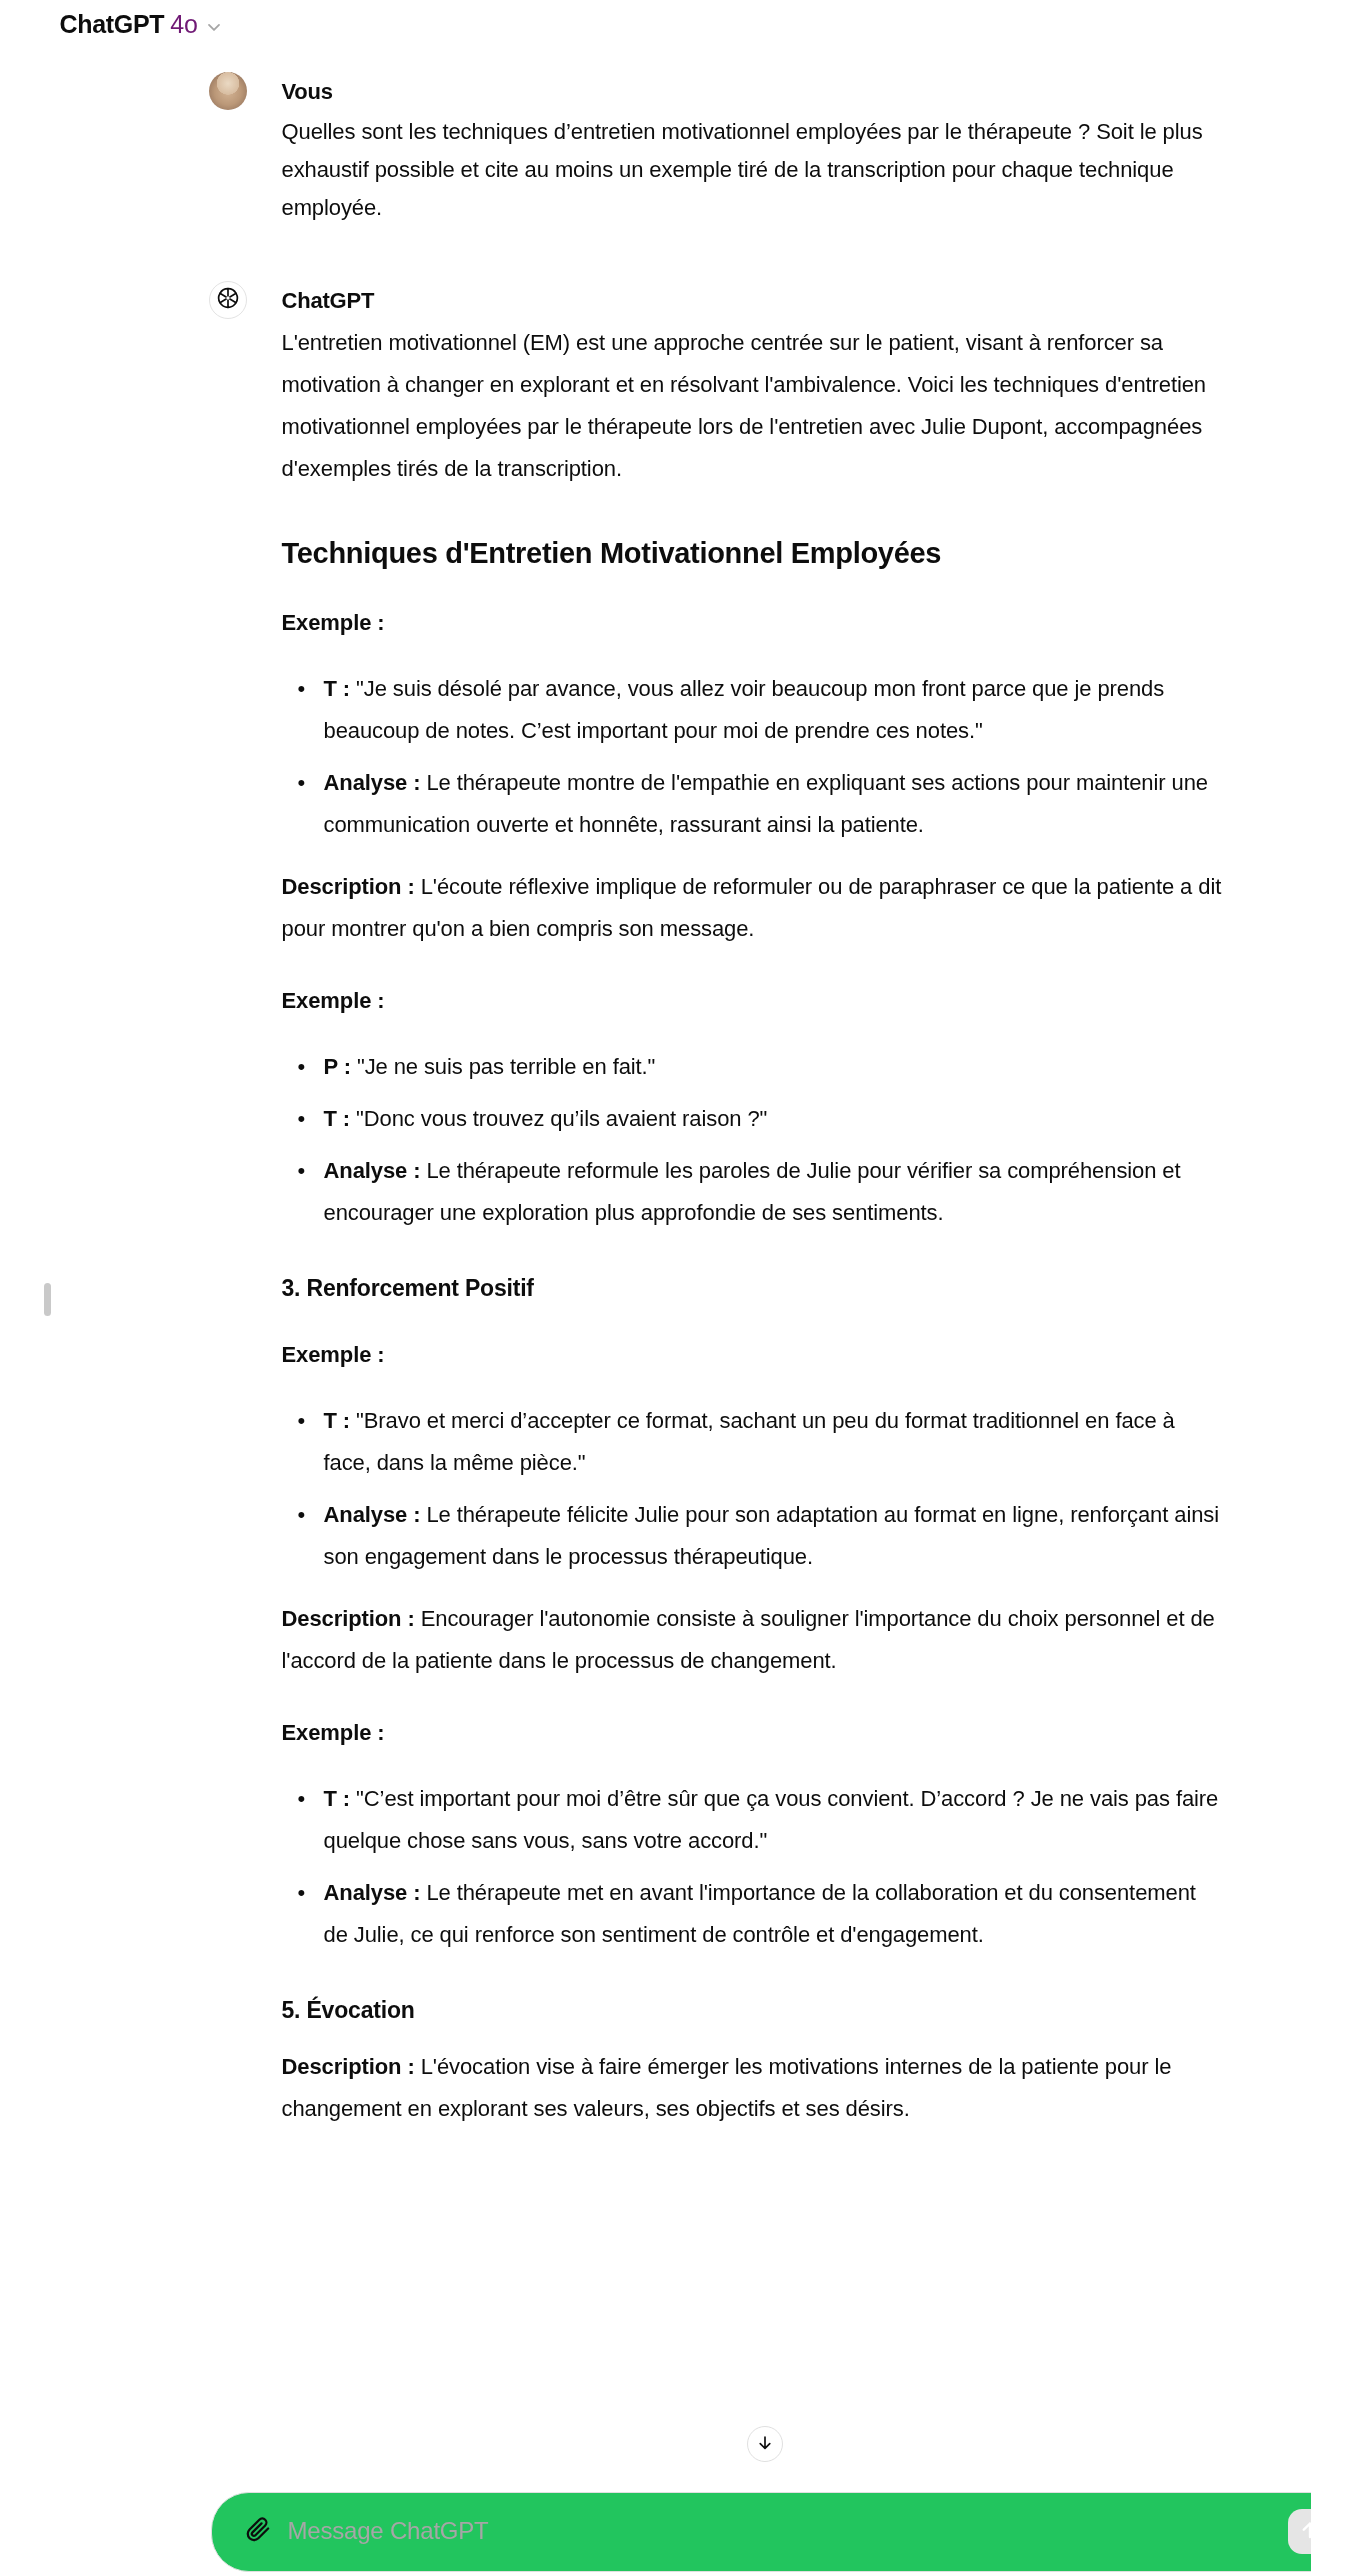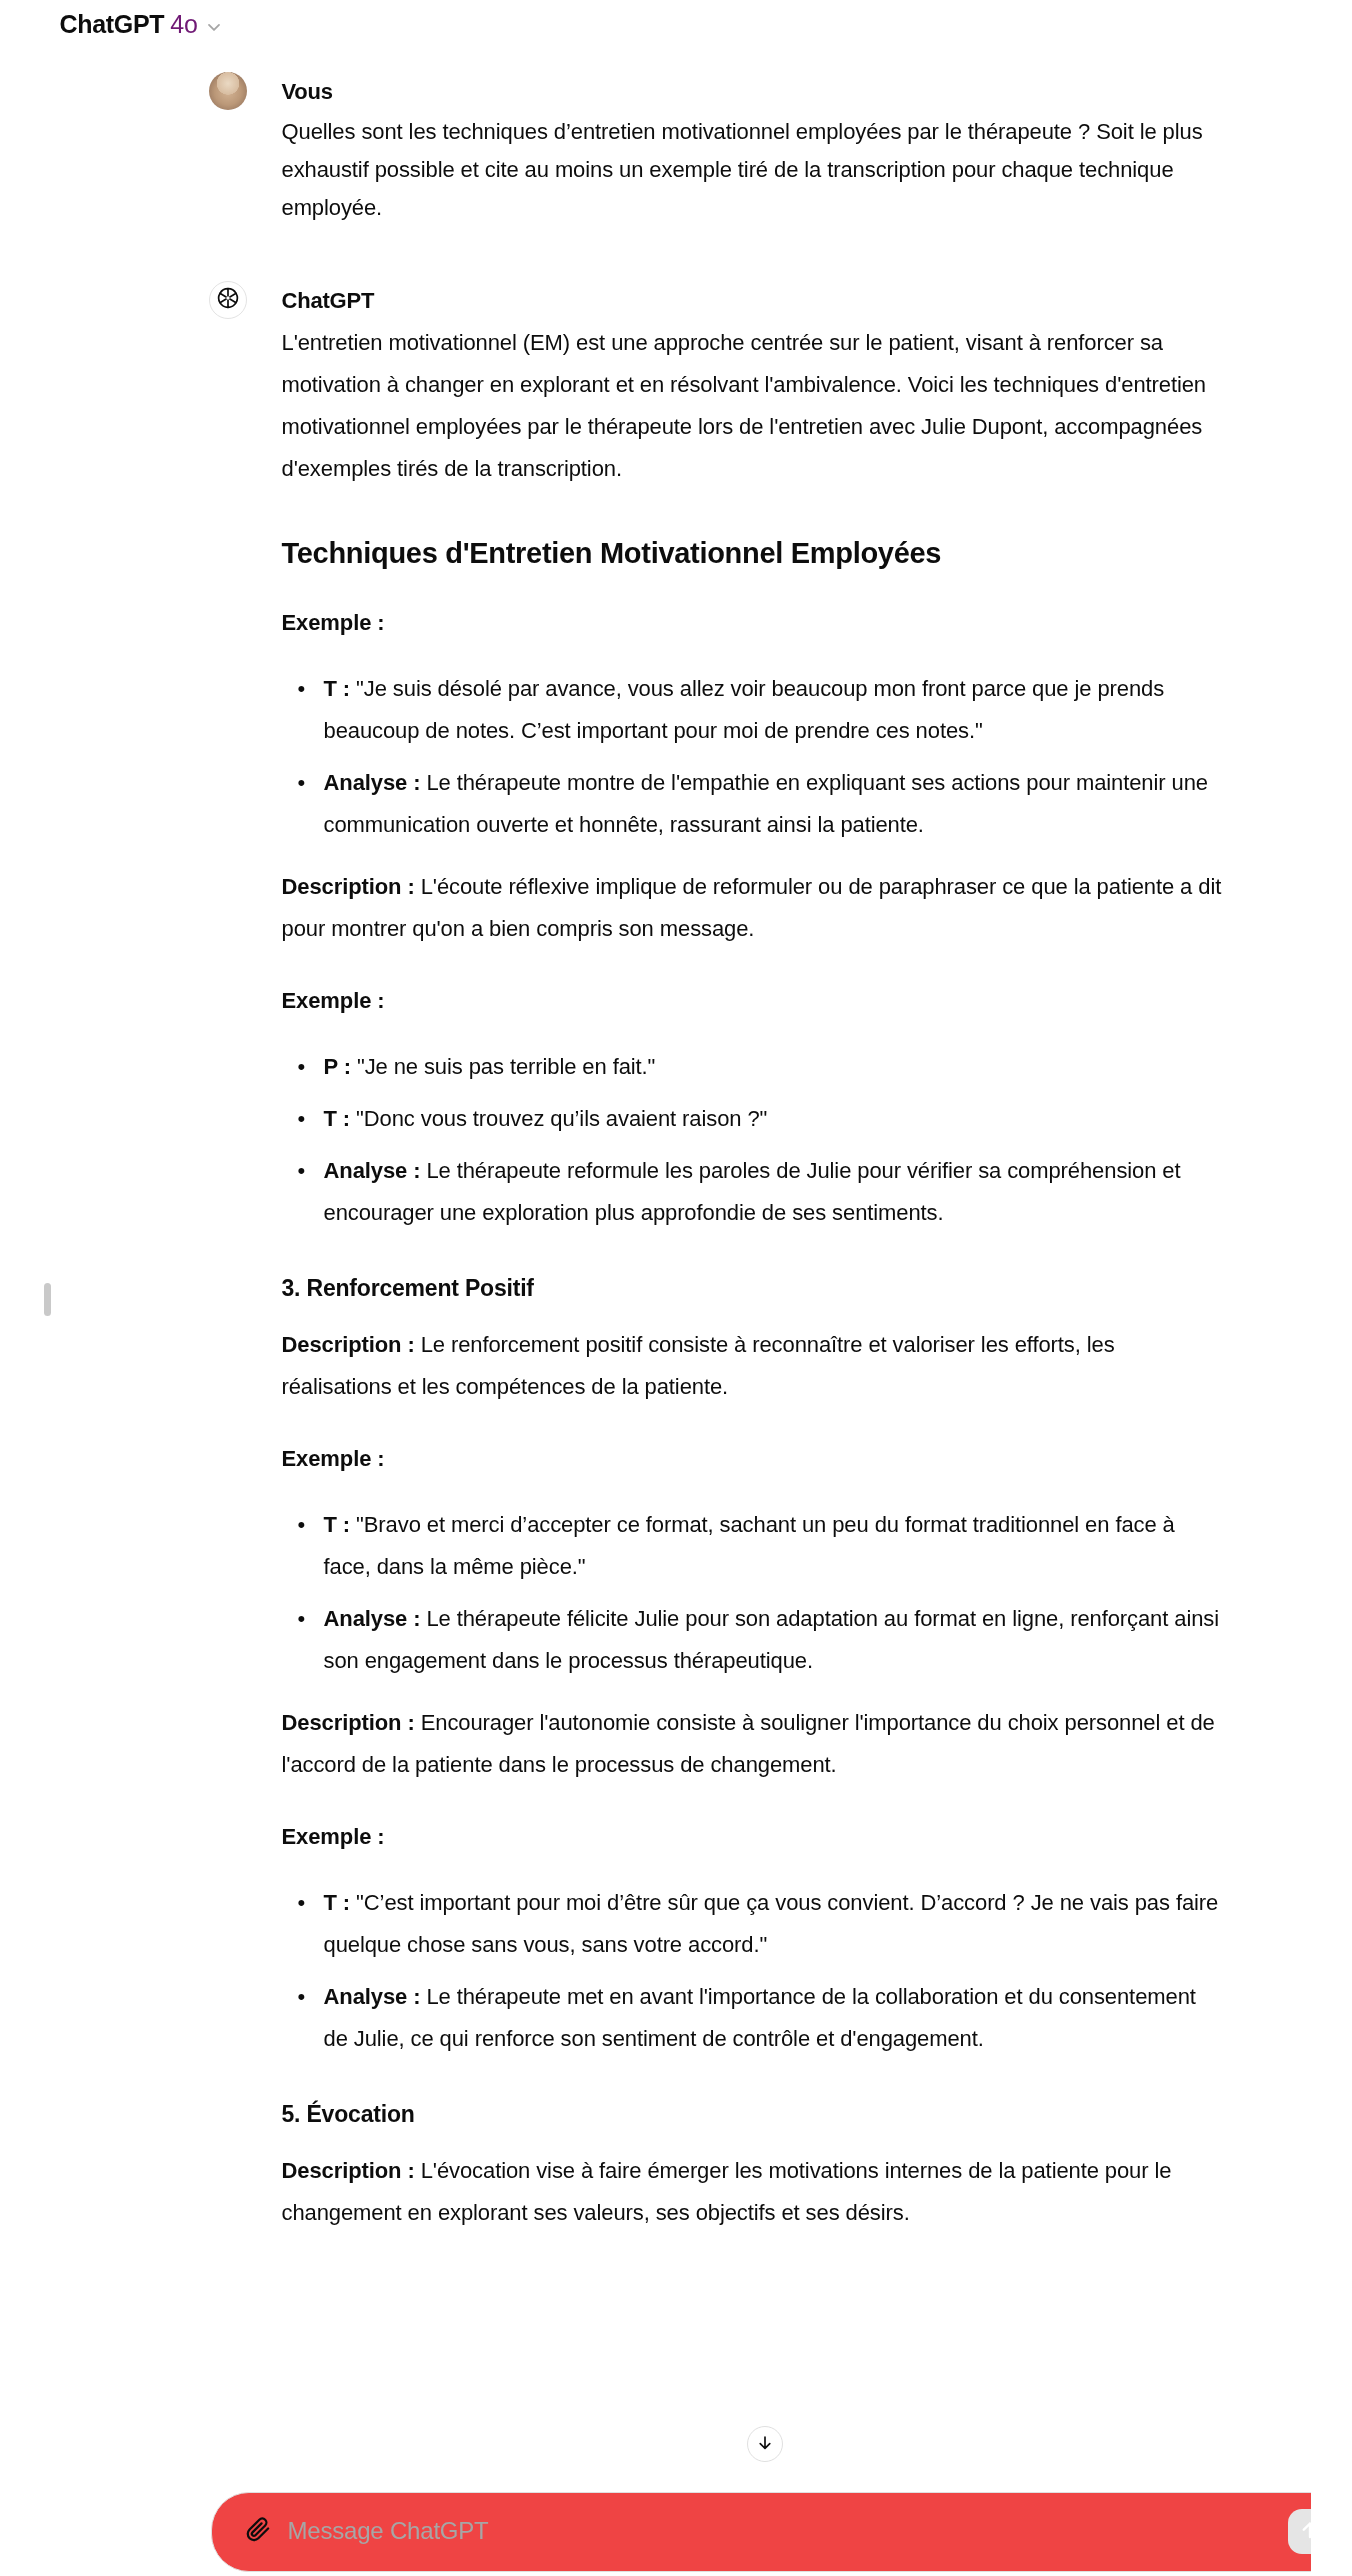--- a/index.html
+++ b/index.html
@@ -43,21 +43,21 @@
   .section li + li { margin-top:10px; }
   .section li::before { content:"•"; position:absolute; left:16px; top:0; font-size:22px; }
   strong { font-weight:700; }
 
   
   .scroll-btn { position:absolute; left:705px; top:2426px; width:36px; height:36px; border-radius:50%;
     background:#fff; border:1px solid #e0e0e0; display:flex; align-items:center; justify-content:center;
     z-index:40; cursor:pointer; }
 
   
-  .composer { position:absolute; left:169px; top:2492px; width:1139px; height:80px; background:#ef4444;
+  .composer { position:absolute; left:169px; top:2492px; width:1139px; height:80px; background:#22c55e;
     border:1px solid #e0e0e0; border-radius:38px; display:flex; align-items:center; padding:0 16px 2px 28px;
     z-index:35; }
   .attach-btn { background:none; border:none; display:flex; align-items:center; justify-content:center;
     width:36px; height:36px; cursor:pointer; flex-shrink:0; }
   .composer input { flex:1; border:none; outline:none; font-family:inherit; font-size:24px; color:#0d0d0d;
     margin-left:12px; background:transparent; letter-spacing:-0.2px; }
   .composer input::placeholder { color:#a6a6a6; }
   .send-btn { width:45px; height:45px; border-radius:14px; background:#e5e5e5; border:none; flex-shrink:0;
     display:flex; align-items:center; justify-content:center; cursor:default; }
 </style>
@@ -121,21 +121,20 @@
     <p class="exemple">Exemple :</p>
     <ul>
                 <li><strong>P :</strong> "Je ne suis pas terrible en fait."</li>
                 <li><strong>T :</strong> "Donc vous trouvez qu’ils avaient raison ?"</li>
                 <li><strong>Analyse :</strong> Le thérapeute reformule les paroles de Julie pour vérifier sa compréhension et encourager une exploration plus approfondie de ses sentiments.</li>
               </ul>
   </div>
 
   <div class="section">
     <h4>3. Renforcement Positif</h4>
-    <p class="desc"><strong>Description :</strong><span> Le renforcement positif consiste à reconnaître et valoriser les efforts, les réalisations et les compétences de la patiente.</span></p>
     <p class="exemple">Exemple :</p>
     <ul>
                 <li><strong>T :</strong> "Bravo et merci d’accepter ce format, sachant un peu du format traditionnel en face à face, dans la même pièce."</li>
                 <li><strong>Analyse :</strong> Le thérapeute félicite Julie pour son adaptation au format en ligne, renforçant ainsi son engagement dans le processus thérapeutique.</li>
               </ul>
   </div>
 
   <div class="section">
     <p class="desc"><strong>Description :</strong><span> Encourager l'autonomie consiste à souligner l'importance du choix personnel et de l'accord de la patiente dans le processus de changement.</span></p>
     <p class="exemple">Exemple :</p>

